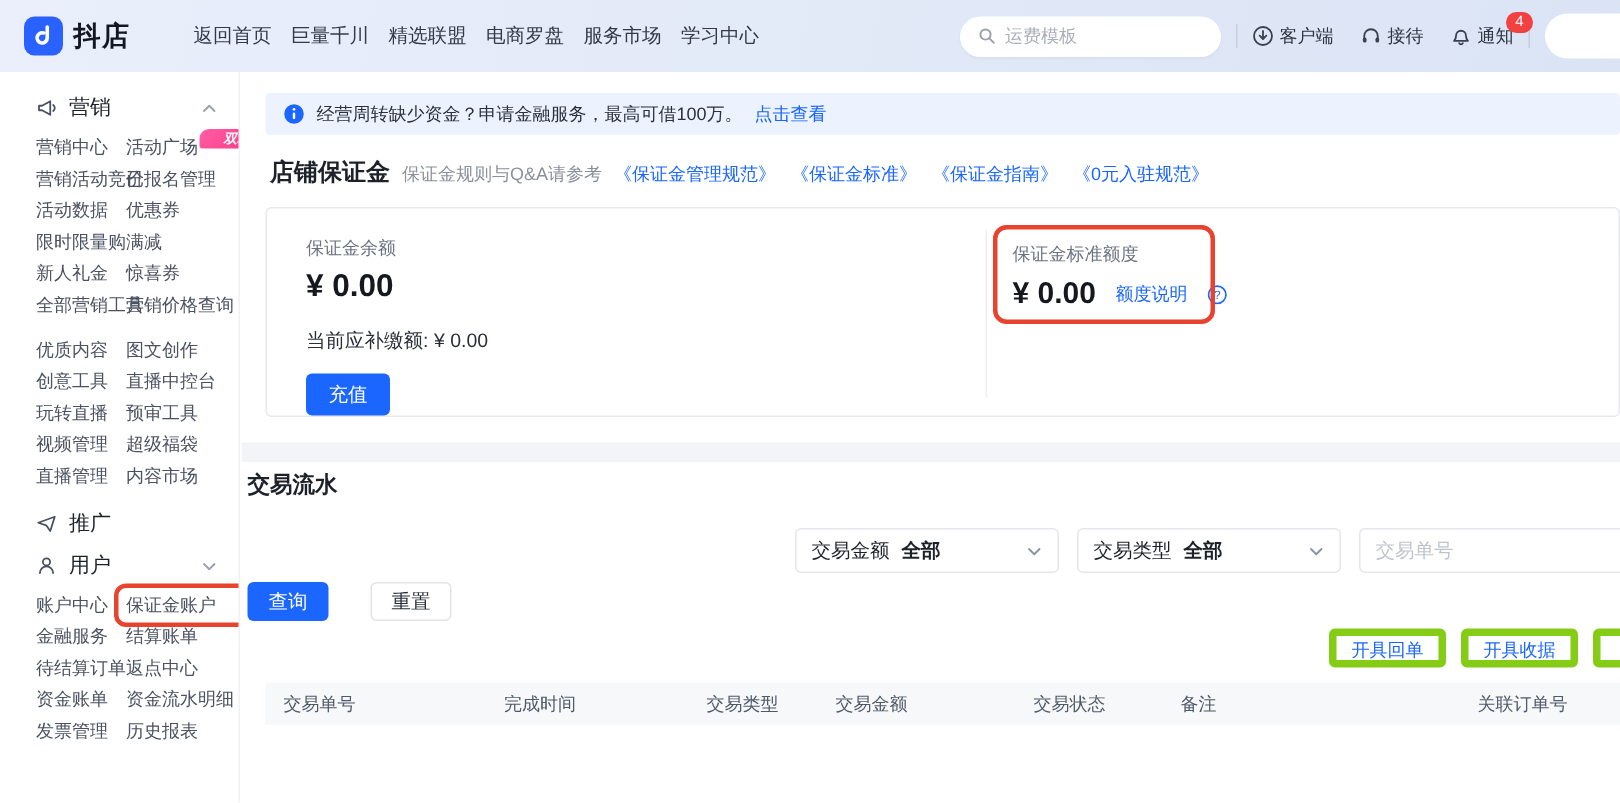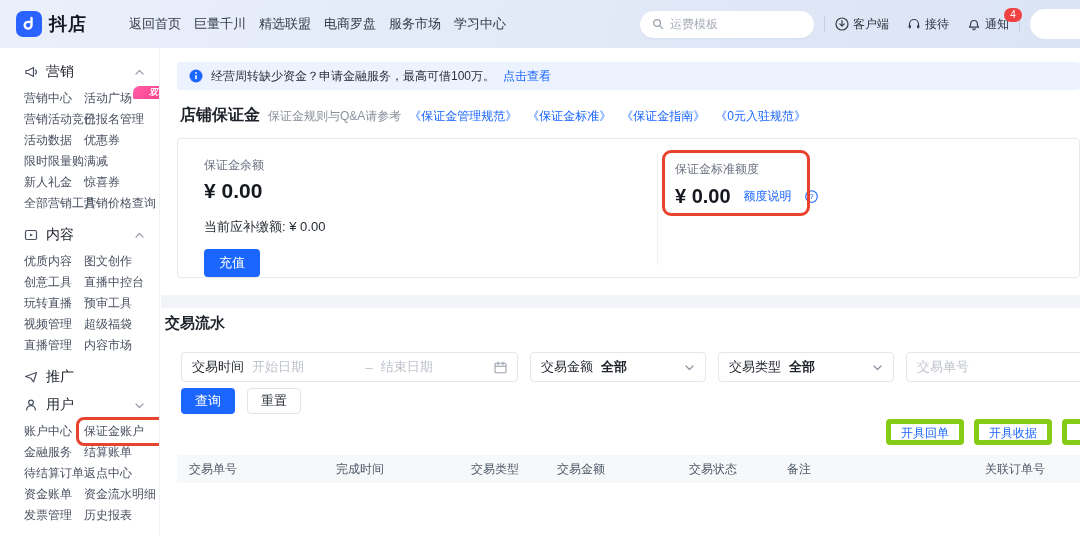--- a/index.html
+++ b/index.html
@@ -172,36 +172,20 @@
       <span class="sb-item">已报名管理</span>
       <span class="sb-item">活动数据</span>
       <span class="sb-item">优惠券</span>
       <span class="sb-item">限时限量购</span>
       <span class="sb-item">满减</span>
       <span class="sb-item">新人礼金</span>
       <span class="sb-item">惊喜券</span>
       <span class="sb-item">全部营销工具</span>
       <span class="sb-item">营销价格查询</span>
     </div>
-    <div class="sec-title">
-      <span class="sec-wrap">
-        <span>
-          <svg width="14" height="14" viewBox="0 0 14 14">
-            <rect x="1.5" y="2.5" width="11" height="9" rx="1.5" fill="none" stroke="#4a5160" stroke-width="1.2"></rect>
-            <polygon points="6,5.5 9,7 6,8.5" fill="#4a5160"></polygon>
-          </svg>
-        </span>
-        <span class="sec-label">内容</span>
-      </span>
-      <span class="sec-chev">
-        <svg width="11" height="11" viewBox="0 0 11 11">
-          <polyline points="2,7 5.5,3.5 9,7" fill="none" stroke="currentColor" stroke-width="1.2" stroke-linecap="round" stroke-linejoin="round"></polyline>
-        </svg>
-      </span>
-    </div>
     <div class="sec-items">
       <span class="sb-item">优质内容</span>
       <span class="sb-item">图文创作</span>
       <span class="sb-item">创意工具</span>
       <span class="sb-item">直播中控台</span>
       <span class="sb-item">玩转直播</span>
       <span class="sb-item">预审工具</span>
       <span class="sb-item">视频管理</span>
       <span class="sb-item">超级福袋</span>
       <span class="sb-item">直播管理</span>
@@ -296,34 +280,20 @@
         </span>
       </div>
     </div>
     <div class="red-box"></div>
   </div>
 
   <div class="gray-band"></div>
 
   <div class="tx-title">交易流水</div>
 
-  <div class="filter-box" style="left:20px;width:337px;">
-    <span>交易时间</span>
-    <span class="ph grow">开始日期</span>
-    <span class="sep">–</span>
-    <span class="ph grow">结束日期</span>
-    <span>
-      <svg width="13" height="13" viewBox="0 0 13 13">
-          <rect x="1" y="2.2" width="11" height="9.6" rx="1.2" fill="none" stroke="#9aa1ad" stroke-width="1.1"></rect>
-          <line x1="1" y1="5.2" x2="12" y2="5.2" stroke="#9aa1ad" stroke-width="1.1"></line>
-          <line x1="4" y1="1" x2="4" y2="3.4" stroke="#9aa1ad" stroke-width="1.1" stroke-linecap="round"></line>
-          <line x1="9" y1="1" x2="9" y2="3.4" stroke="#9aa1ad" stroke-width="1.1" stroke-linecap="round"></line>
-        </svg>
-    </span>
-  </div>
 
   <div class="filter-box" style="left:369px;width:176px;">
     <span>交易金额</span>
     <span class="bold-val">全部</span>
     <span class="chev-r">
       <svg width="11" height="11" viewBox="0 0 11 11">
           <polyline points="2,4 5.5,7.5 9,4" fill="none" stroke="currentColor" stroke-width="1.2" stroke-linecap="round" stroke-linejoin="round"></polyline>
         </svg>
     </span>
   </div>
@@ -335,21 +305,21 @@
       <svg width="11" height="11" viewBox="0 0 11 11">
           <polyline points="2,4 5.5,7.5 9,4" fill="none" stroke="currentColor" stroke-width="1.2" stroke-linecap="round" stroke-linejoin="round"></polyline>
         </svg>
     </span>
   </div>
 
   <div class="filter-box" style="left:745px;width:200px;">
     <span class="ph">交易单号</span>
   </div>
 
-  <button class="btn-primary btn-row-y" style="left:20px;width:54px;">查询</button>
+  <button class="btn-primary btn-row-y" style="left:4px;width:54px;">查询</button>
   <button class="btn-plain btn-row-y" style="left:86px;width:54px;">重置</button>
 
   <div id="tx-actions">
       <button class="btn-outline-blue" style="left: 725px; width: 78px;">开具回单</button>
       <button class="btn-outline-blue" style="left: 813px; width: 78px;">开具收据</button>
       <button class="btn-outline-blue" style="left: 901px; width: 70px;">导出</button>
     </div>
 
   <div class="thead">
       <div class="th" style="width: 147px;">交易单号</div>

